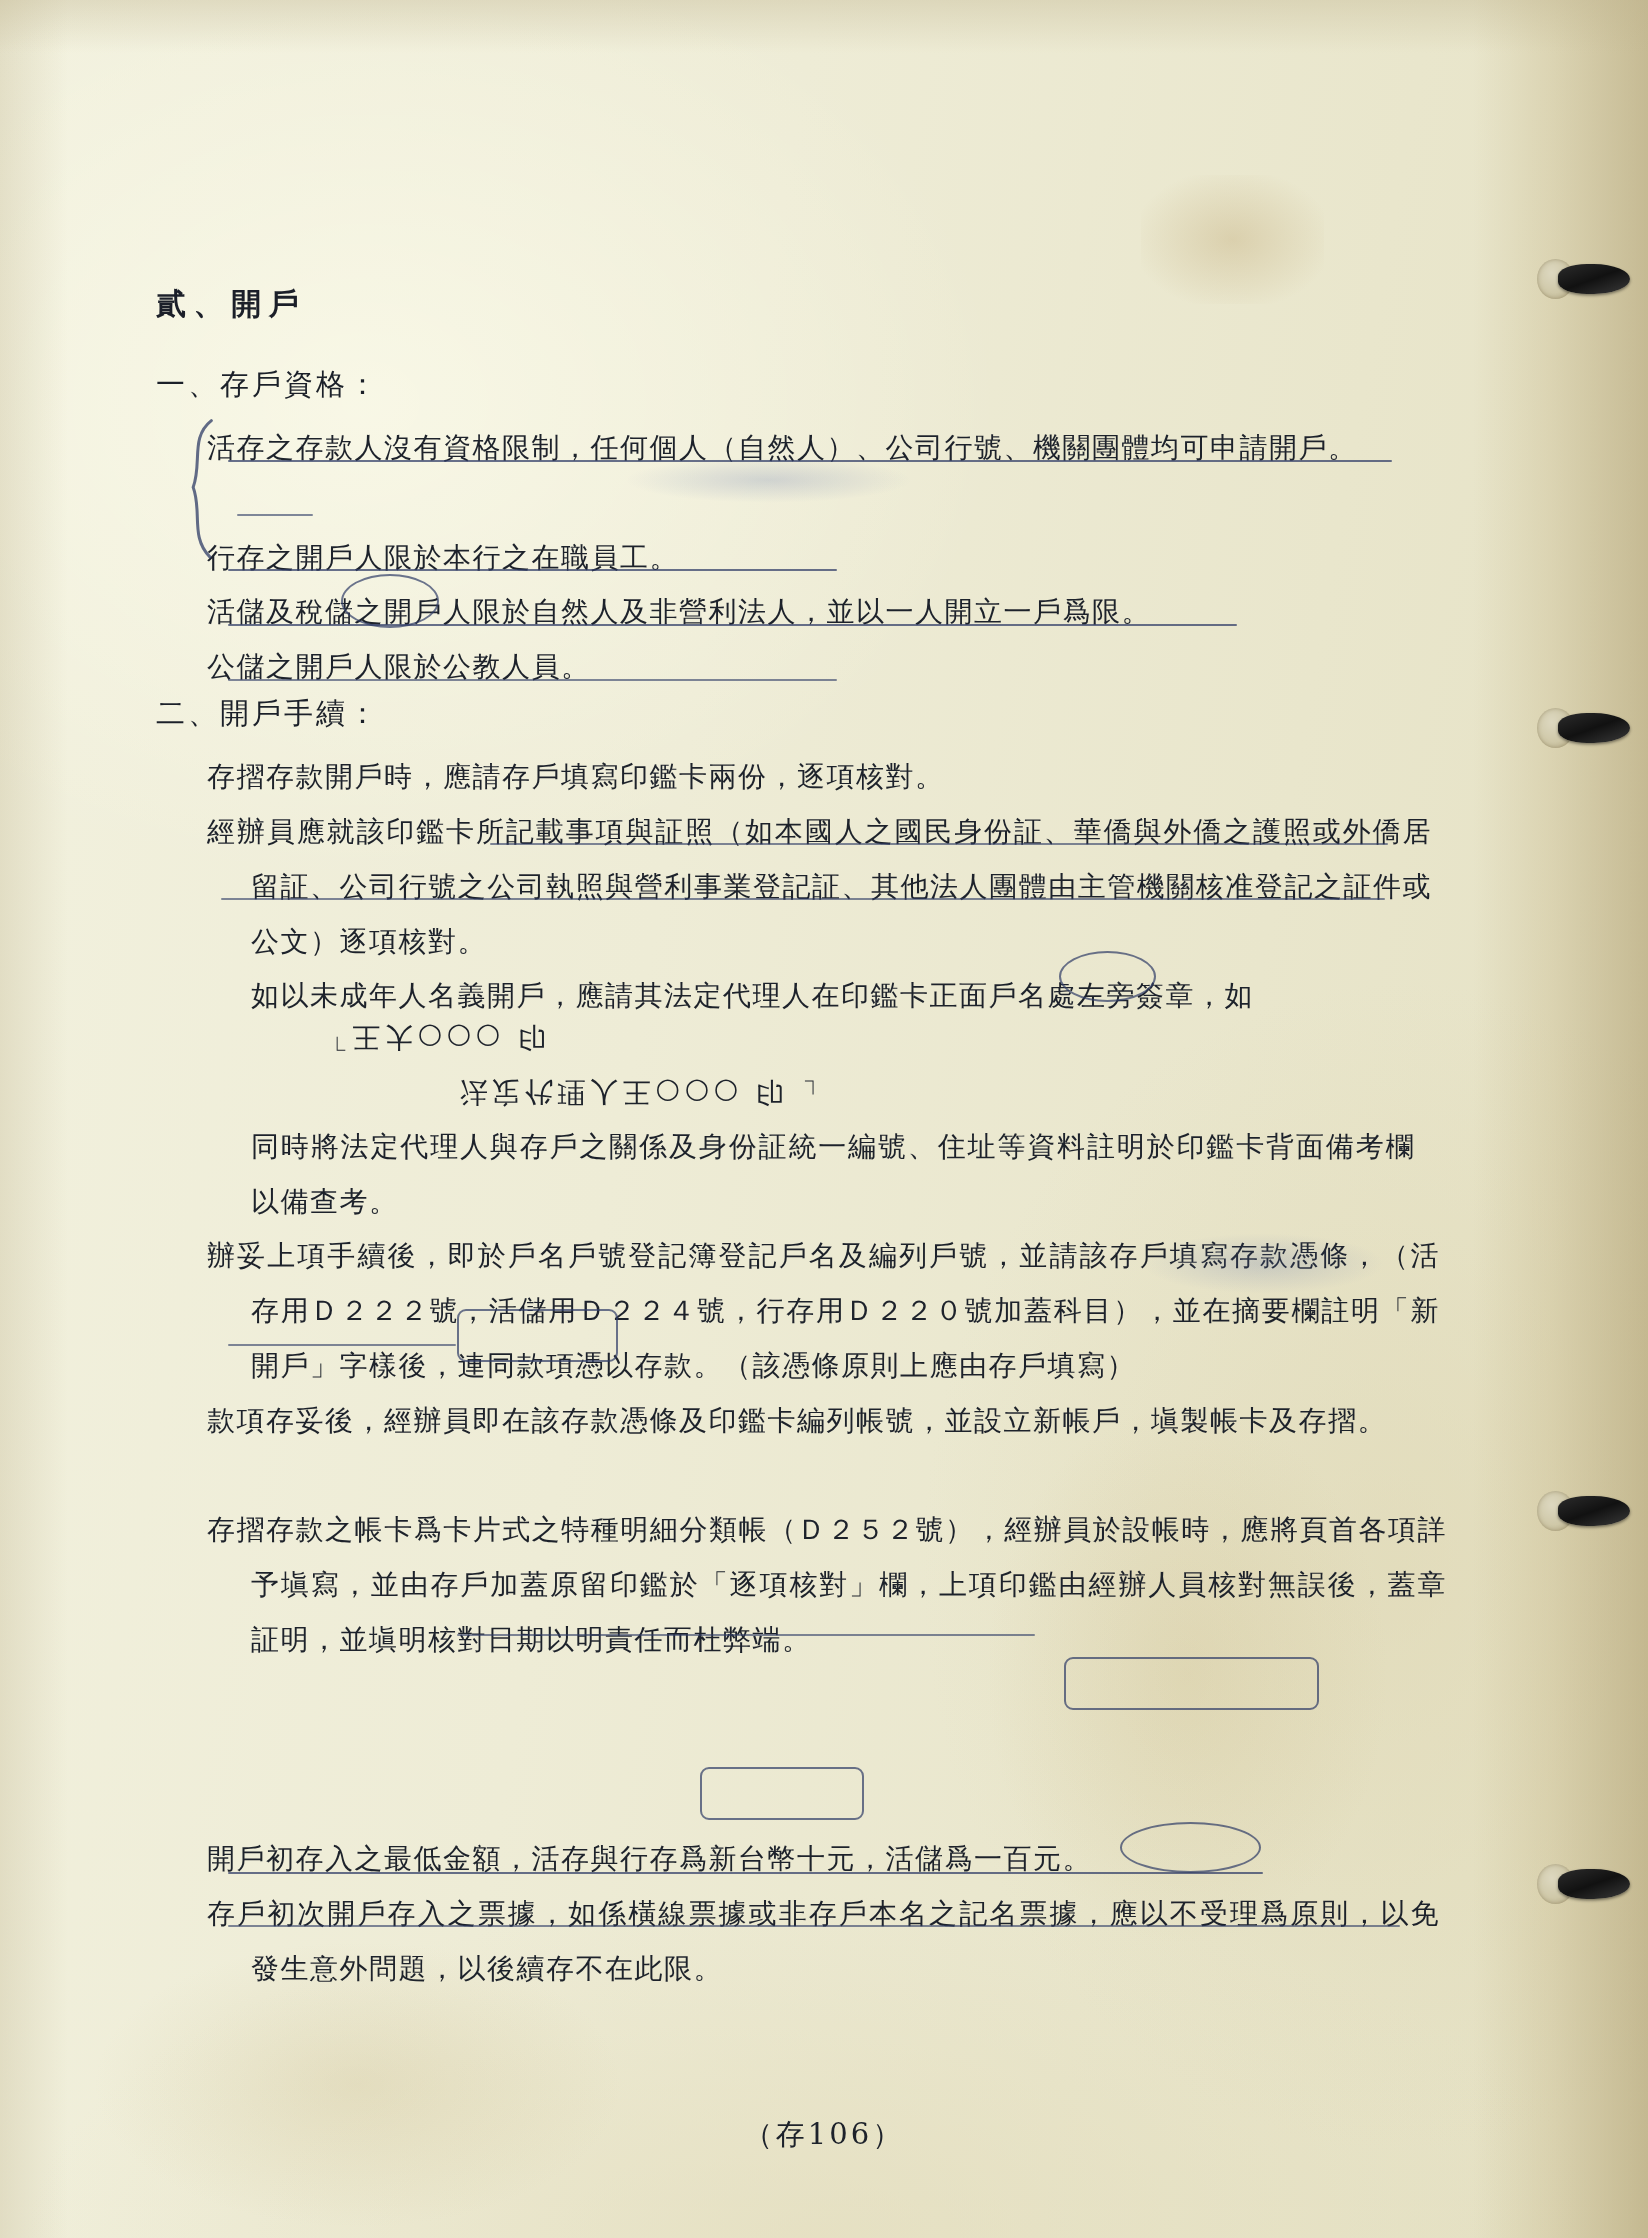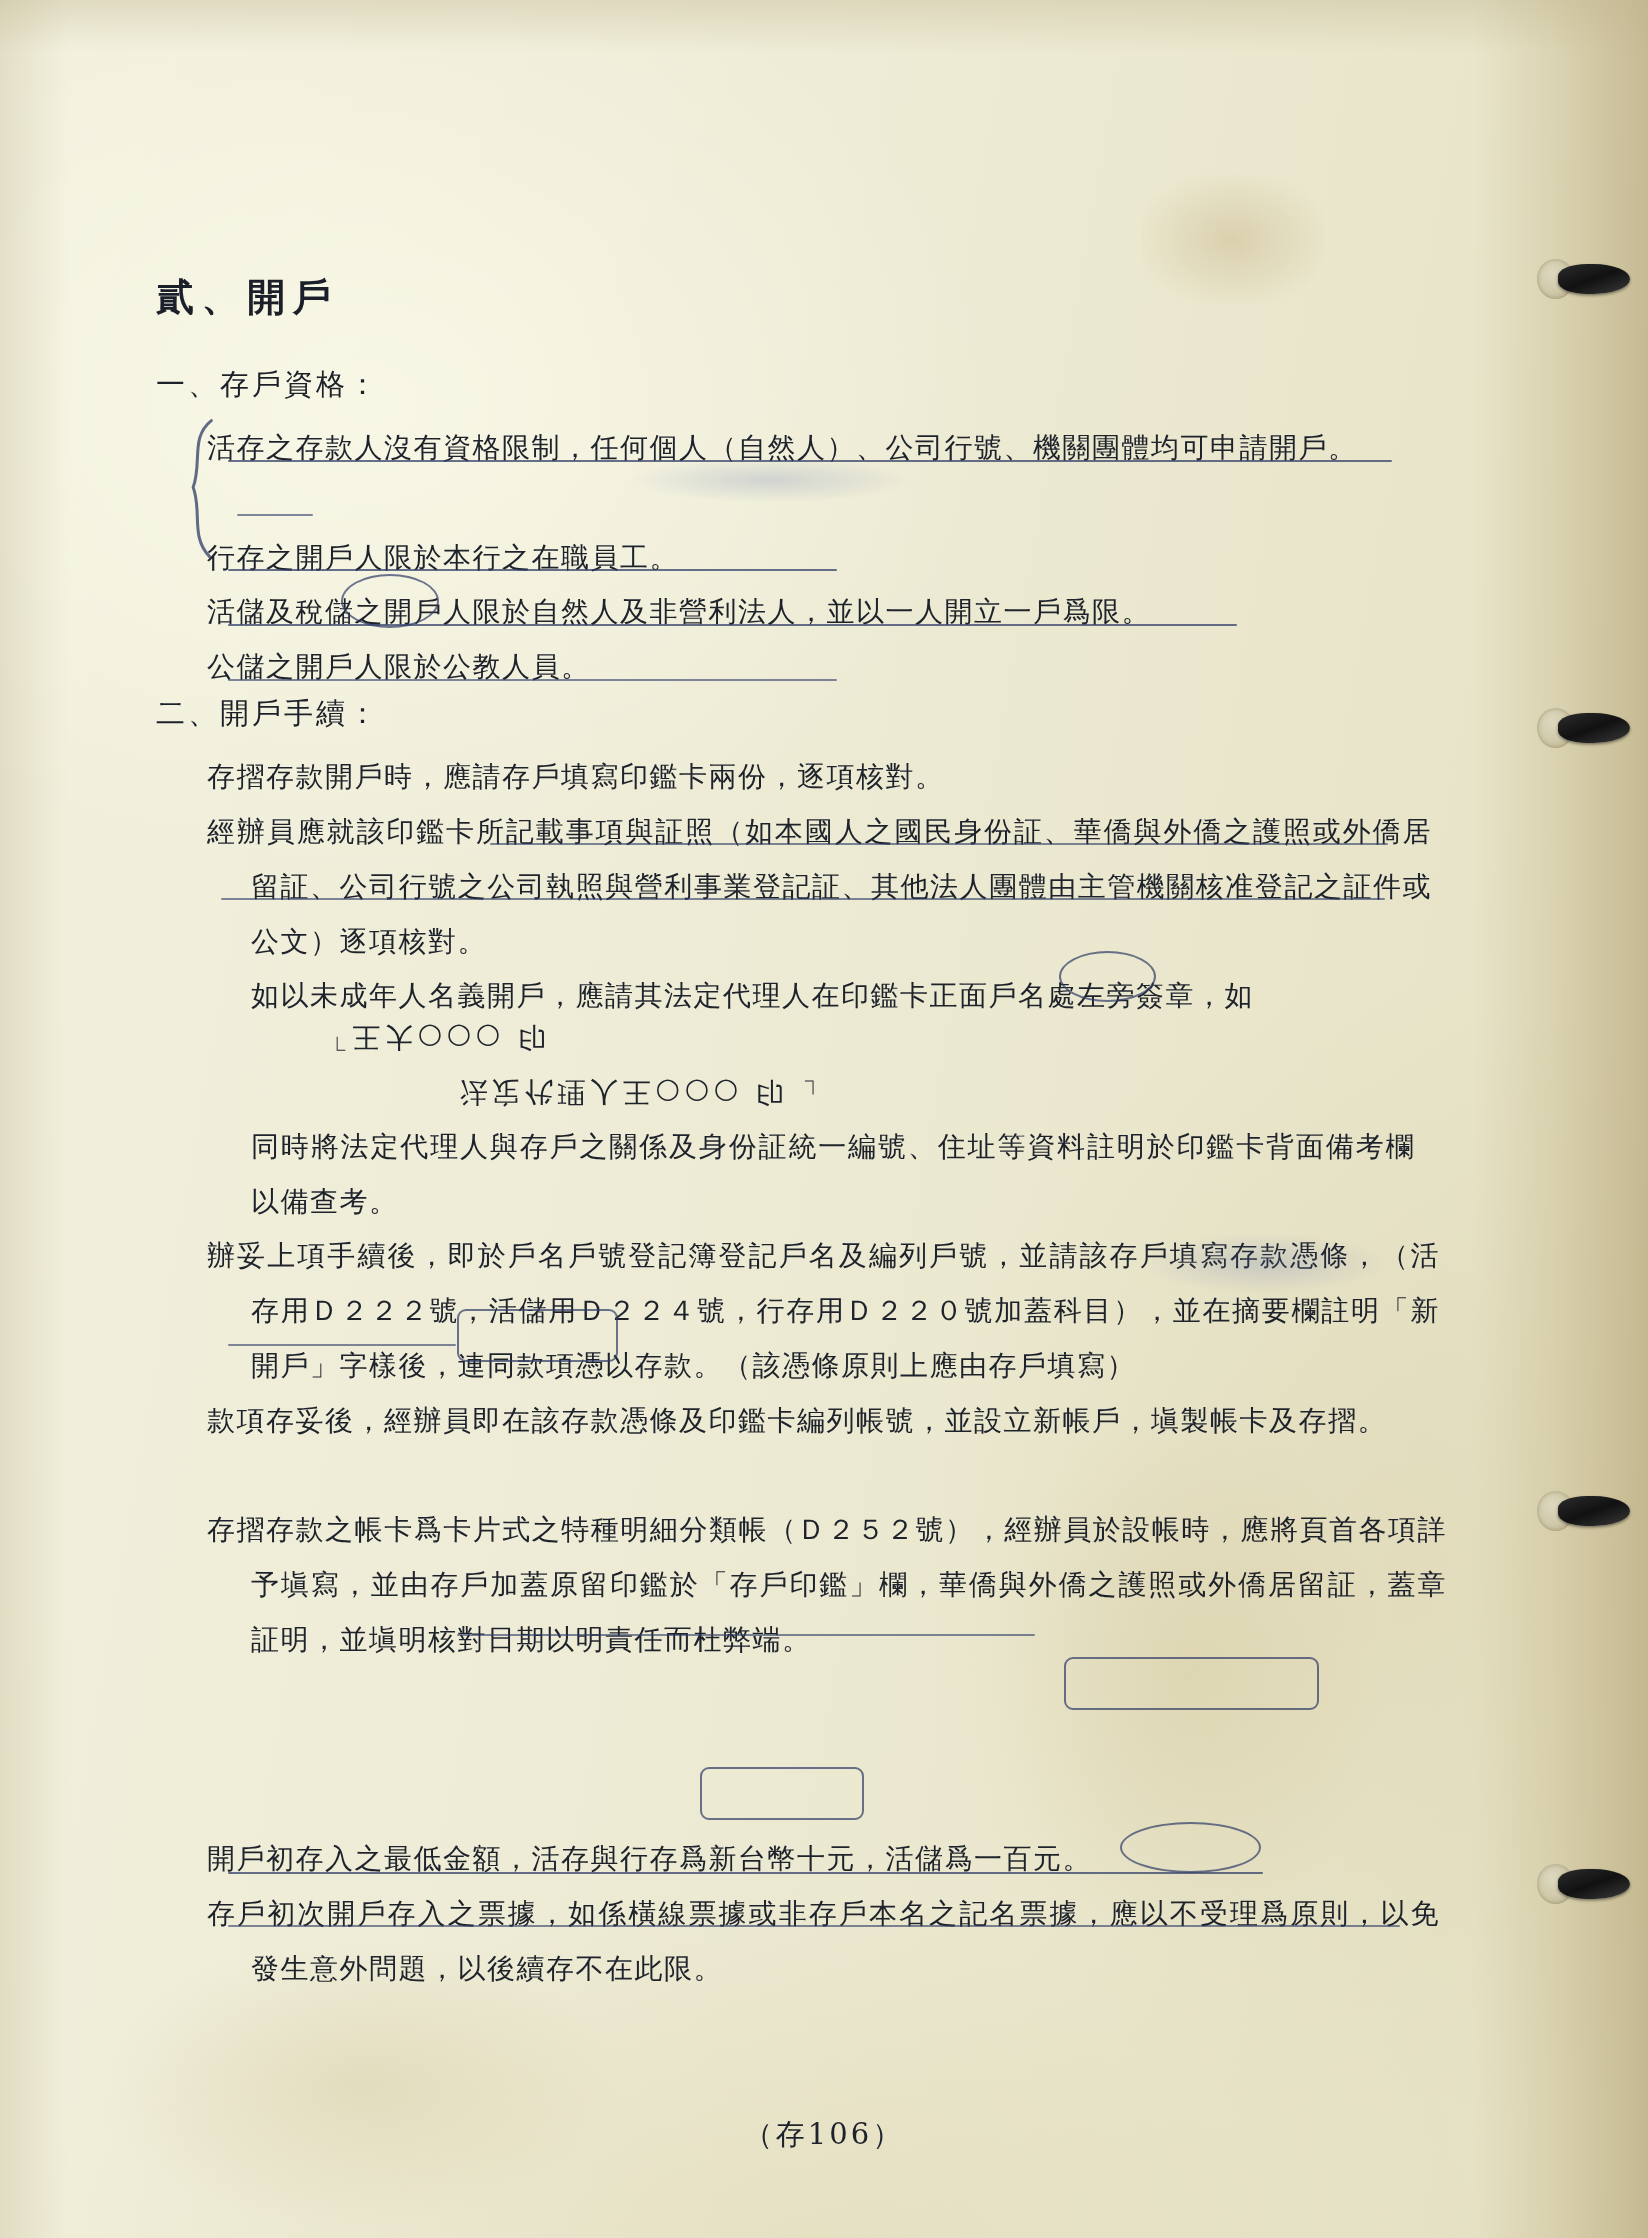--- a/index.html
+++ b/index.html
@@ -105,22 +105,22 @@
   #content {
     position: absolute;
     left: 0; top: 0;
     width: 1648px;
     height: 2239px;
     color: #20242e;
   }
   .doc-title {
     position: absolute;
     left: 156px;
-    top: 272px;
-    font-size: 38px;
+    top: 284px;
+    font-size: 30px;
     letter-spacing: 7.6px;
     font-weight: 700;
     color: #1b1f29;
   }
   .lvl1 {
     position: absolute;
     left: 156px;
     font-size: 29px;
     letter-spacing: 3px;
     color: #1b2029;
@@ -262,21 +262,21 @@
 
     <div class="para" style="top:1228px; width:1233px;">
       <span class="hang">辦妥上項手續後，即於戶名戶號登記簿登記戶名及編列戶號，並請該存戶填寫存款憑條，（活存用Ｄ２２２號，活儲用Ｄ２２４號，行存用Ｄ２２０號加蓋科目），並在摘要欄註明「新開戶」字樣後，連同款項憑以存款。（該憑條原則上應由存戶填寫）</span>
     </div>
 
     <div class="para" style="top:1393px; width:1218px;">
       <span class="hang">款項存妥後，經辦員即在該存款憑條及印鑑卡編列帳號，並設立新帳戶，塡製帳卡及存摺。</span>
     </div>
 
     <div class="para" style="top:1502px; width:1240px;">
-      <span class="hang">存摺存款之帳卡爲卡片式之特種明細分類帳（Ｄ２５２號），經辦員於設帳時，應將頁首各項詳予塡寫，並由存戶加蓋原留印鑑於「存戶印鑑」欄，華僑與外僑之護照或外僑居留証，蓋章証明，並塡明核對日期以明責任而杜弊端。</span>
+      <span class="hang">存摺存款之帳卡爲卡片式之特種明細分類帳（Ｄ２５２號），經辦員於設帳時，應將頁首各項詳予塡寫，並由存戶加蓋原留印鑑於「逐項核對」欄，上項印鑑由經辦人員核對無誤後，蓋章証明，並塡明核對日期以明責任而杜弊端。</span>
     </div>
 
 
     <div class="para" style="top:1831px; width:1218px;">
       <span class="hang">開戶初存入之最低金額，活存與行存爲新台幣十元，活儲爲一百元。</span>
     </div>
 
     <div class="para" style="top:1886px; width:1233px;">
       <span class="hang">存戶初次開戶存入之票據，如係橫線票據或非存戶本名之記名票據，應以不受理爲原則，以免發生意外問題，以後續存不在此限。</span>
     </div>

